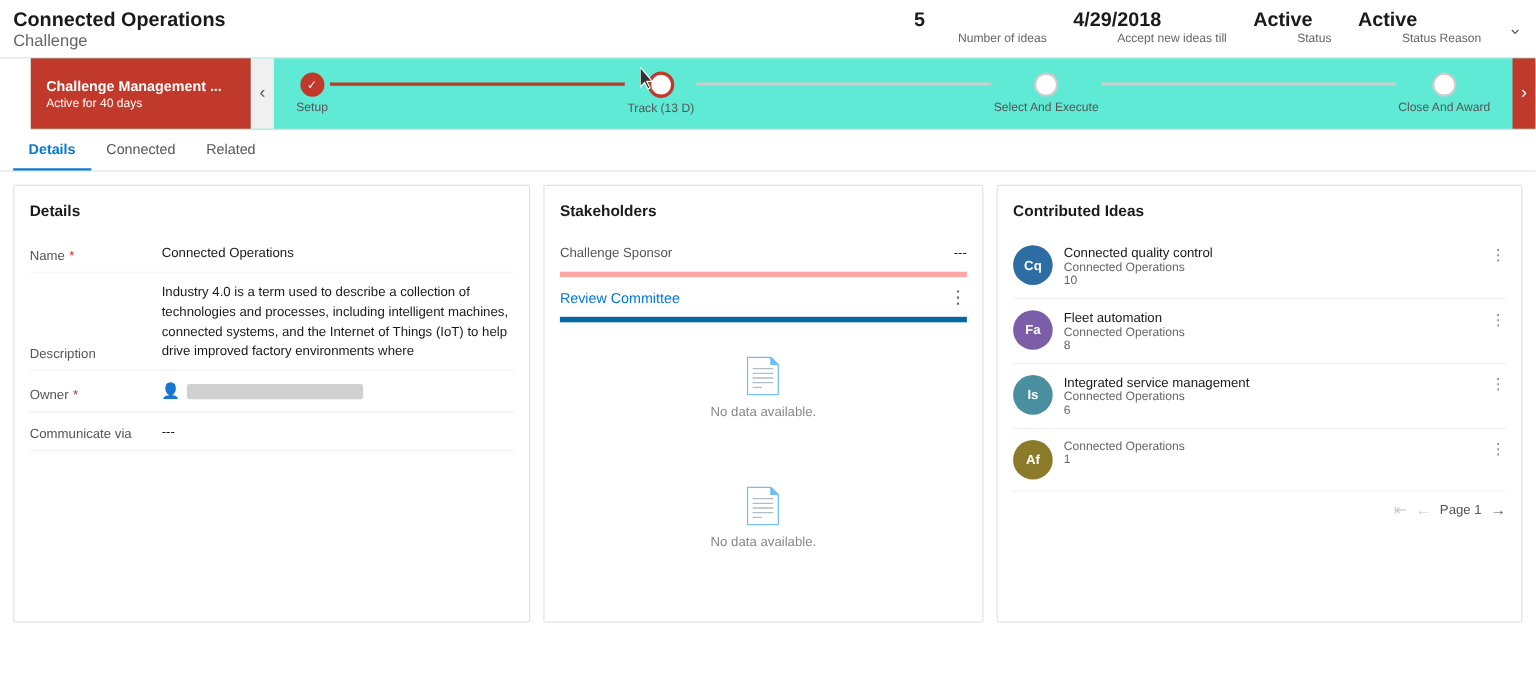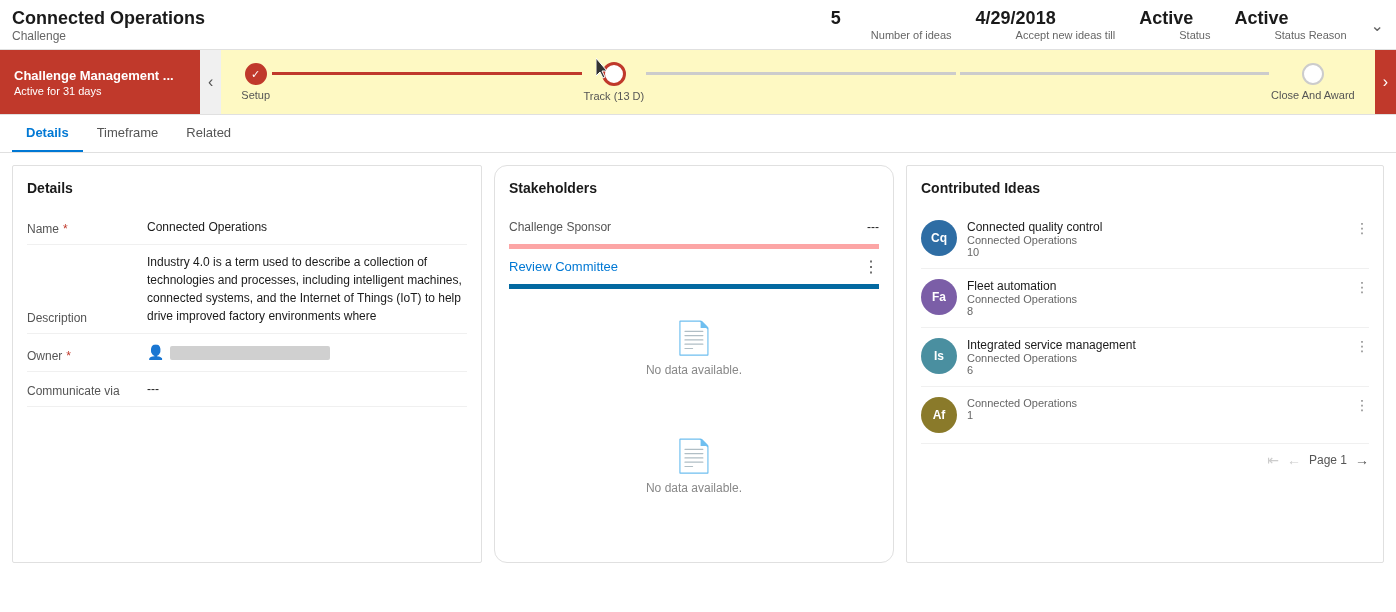--- a/index.html
+++ b/index.html
@@ -1,29 +1,29 @@
 <!DOCTYPE html>
 <html><head>
   <meta charset="utf-8">
   <style>
     * { box-sizing: border-box; margin: 0; padding: 0; }
     body { font-family: 'Segoe UI', Arial, sans-serif; font-size: 13px; color: #333; background: #fff; overflow-x: hidden; }
 
     
     .header { display: flex; align-items: flex-start; justify-content: space-between; padding: 8px 12px 6px 12px; border-bottom: 1px solid #e0e0e0; }
     .header-left h1 { font-size: 18px; font-weight: 600; color: #1a1a1a; }
-    .header-left .subtitle { font-size: 12px; color: #666; }
+    .header-left .subtitle { font-size: 15px; color: #666; }
     .header-right { display: flex; align-items: flex-start; gap: 24px; }
     .header-stat { text-align: left; }
     .header-stat .value { font-size: 18px; font-weight: 600; color: #1a1a1a; }
     .header-stat .label { font-size: 11px; color: #666; white-space: nowrap; margin-left: 40px; }
     .header-chevron { color: #666; font-size: 16px; padding-top: 8px; cursor: pointer; }
 
     
-    .progress-area { display: flex; align-items: stretch; background: #fef9c3; border-bottom: 1px solid #e0e0e0; }
+    .progress-area { display: flex; align-items: stretch; background: #5eead4; border-bottom: 1px solid #e0e0e0; margin-left: 28px; }
     .challenge-badge { background: #c0392b; color: white; padding: 8px 14px; min-width: 200px; display: flex; flex-direction: column; justify-content: center; cursor: pointer; }
     .challenge-badge .badge-title { font-size: 13px; font-weight: 600; }
     .challenge-badge .badge-sub { font-size: 11px; margin-top: 2px; }
     .nav-arrow { background: #f0f0f0; border: none; padding: 0 8px; cursor: pointer; color: #555; font-size: 16px; display: flex; align-items: center; }
     .progress-steps { flex: 1; display: flex; align-items: center; padding: 12px 20px; position: relative; }
     .steps-container { display: flex; align-items: center; width: 100%; position: relative; }
     .step { display: flex; flex-direction: column; align-items: center; position: relative; z-index: 2; }
     .step-circle { width: 22px; height: 22px; border-radius: 50%; border: 2px solid #ccc; background: #fff; display: flex; align-items: center; justify-content: center; font-size: 11px; }
     .step-circle.done { background: #c0392b; border-color: #c0392b; color: white; }
     .step-circle.active { background: #fff; border-color: #c0392b; border-width: 3px; width: 24px; height: 24px; }
@@ -47,21 +47,21 @@
     .details-panel { flex: 0 0 470px; overflow-y: auto; }
     .field-row { display: flex; padding: 8px 0; border-bottom: 1px solid #f0f0f0; align-items: flex-end; }
     .field-label { min-width: 120px; color: #555; font-size: 12px; padding-right: 8px; display: flex; align-items: center; gap: 4px; }
     .field-required { color: #c0392b; }
     .field-value { flex: 1; font-size: 12px; color: #1a1a1a; line-height: 1.5; }
     .owner-row { display: flex; align-items: center; gap: 6px; }
     .owner-icon { color: #555; font-size: 14px; }
     .owner-blurred { display: inline-block; width: 160px; height: 14px; background: #d0d0d0; border-radius: 2px; }
 
     
-    .stakeholders-panel { flex: 0 0 400px; overflow-y: auto; border-radius: 13px; }
+    .stakeholders-panel { flex: 0 0 400px; overflow-y: auto; }
     .stakeholder-row { display: flex; justify-content: space-between; align-items: center; padding: 10px 0; border-bottom: 5px solid #fca5a5; }
     .stakeholder-label { font-size: 12px; color: #555; }
     .stakeholder-value { font-size: 12px; color: #1a1a1a; }
     .section-header { display: flex; justify-content: space-between; align-items: center; padding: 8px 0; border-bottom: 5px solid #0369a1; }
     .section-label { font-size: 13px; color: #0078d4; font-weight: 500; }
     .dots-menu { color: #555; cursor: pointer; font-size: 16px; }
     .empty-state { display: flex; flex-direction: column; align-items: center; justify-content: center; padding: 30px; color: #888; }
     .empty-icon { font-size: 32px; color: #ccc; margin-bottom: 6px; }
     .empty-text { font-size: 12px; }
 
@@ -116,21 +116,21 @@
       <div class="value">Active</div>
       <div class="label">Status Reason</div>
     </div>
     <div class="header-chevron">⌄</div>
   </div>
 </div>
 
 <div class="progress-area">
   <div class="challenge-badge">
     <div class="badge-title">Challenge Management ...</div>
-    <div class="badge-sub">Active for 31 days</div>
+    <div class="badge-sub">Active for 40 days</div>
   </div>
   <button class="nav-arrow">‹</button>
   <div class="progress-steps">
     <div class="steps-container">
 
       <div class="step">
         <div class="step-circle done">✓</div>
         <div class="step-label">Setup</div>
       </div>
       <div class="step-line done"></div>
@@ -139,34 +139,38 @@
         <div class="step-circle active">
 
           <svg class="mouse-cursor" viewBox="0 0 16 22" xmlns="http://www.w3.org/2000/svg">
             <path d="M0 0 L0 18 L4 14 L7 20 L9 19 L6 13 L11 13 Z" fill="#333" stroke="white" stroke-width="1"></path>
           </svg>
         </div>
         <div class="step-label">Track (13 D)</div>
       </div>
       <div class="step-line"></div>
 
+      <div class="step">
+        <div class="step-circle inactive"></div>
+        <div class="step-label">Select And Execute</div>
+      </div>
       <div class="step-line"></div>
 
       <div class="step">
         <div class="step-circle inactive"></div>
         <div class="step-label">Close And Award</div>
       </div>
     </div>
   </div>
   <button class="nav-arrow nav-arrow-right">›</button>
 </div>
 
 <div class="tabs">
   <div class="tab active">Details</div>
-  <div class="tab">Timeframe</div>
+  <div class="tab">Connected</div>
   <div class="tab">Related</div>
 </div>
 
 <div class="main-content">
 
   <div class="panel details-panel">
     <div class="panel-title">Details</div>
 
     <div class="field-row">
       <div class="field-label">

